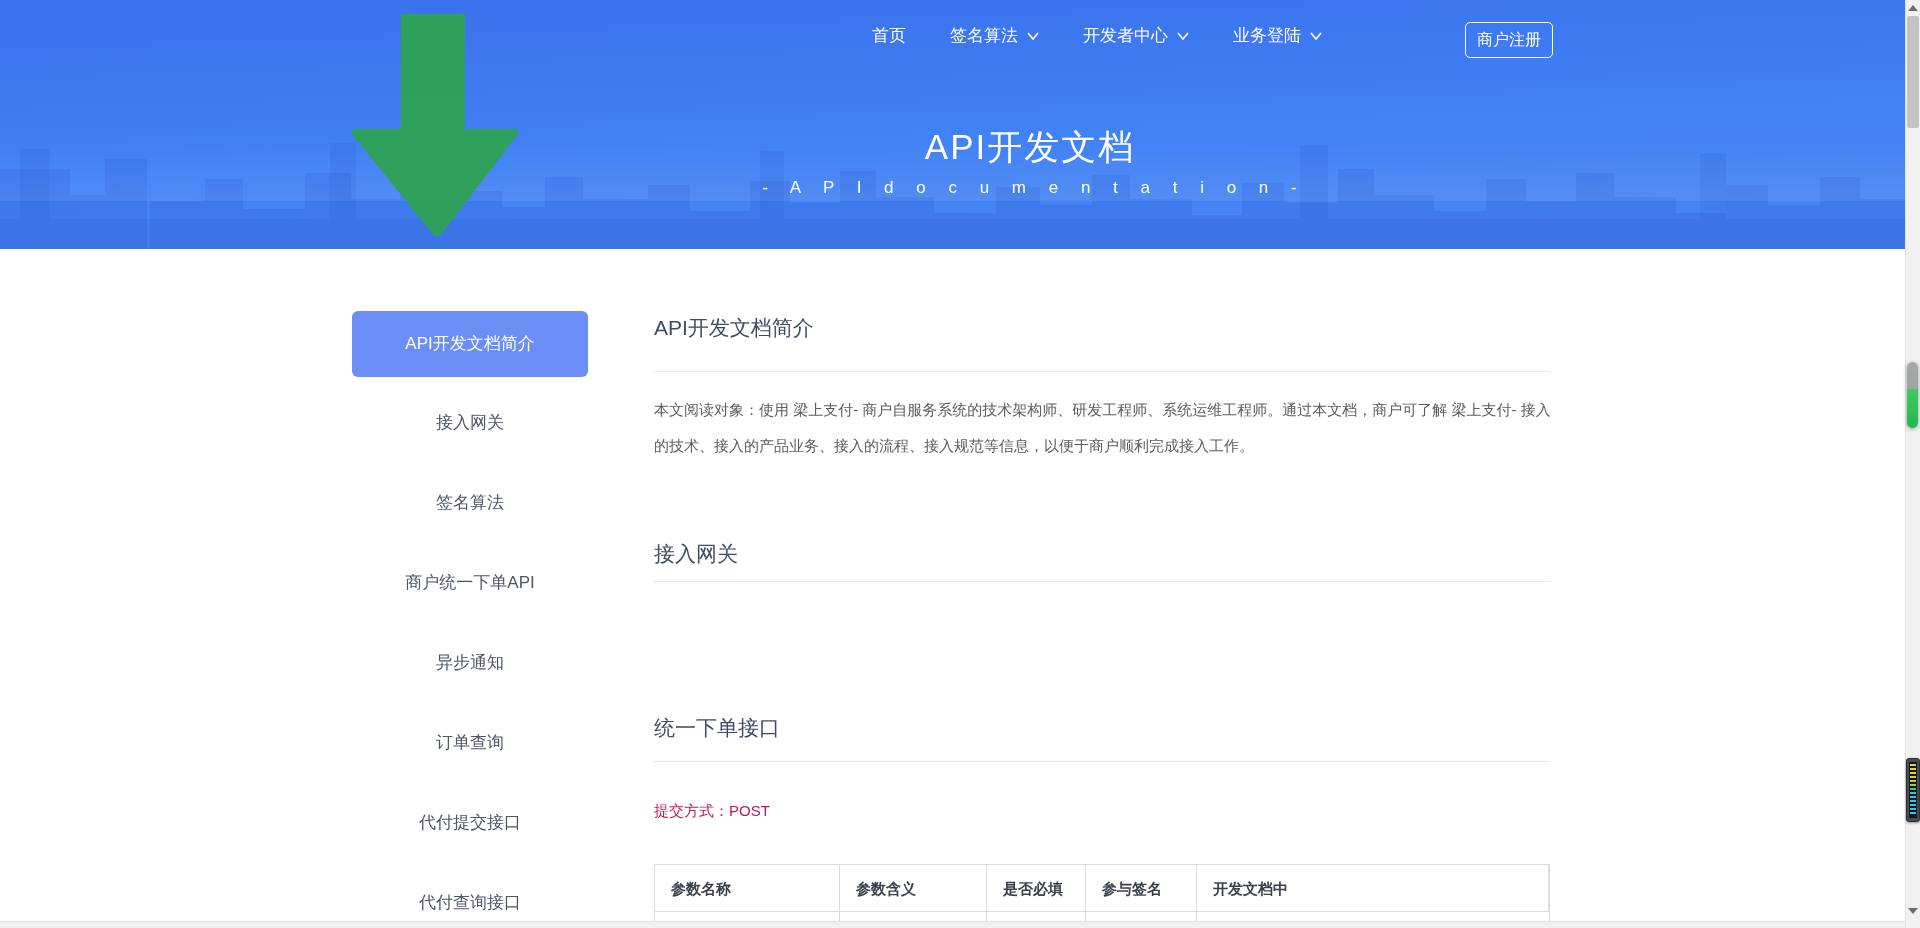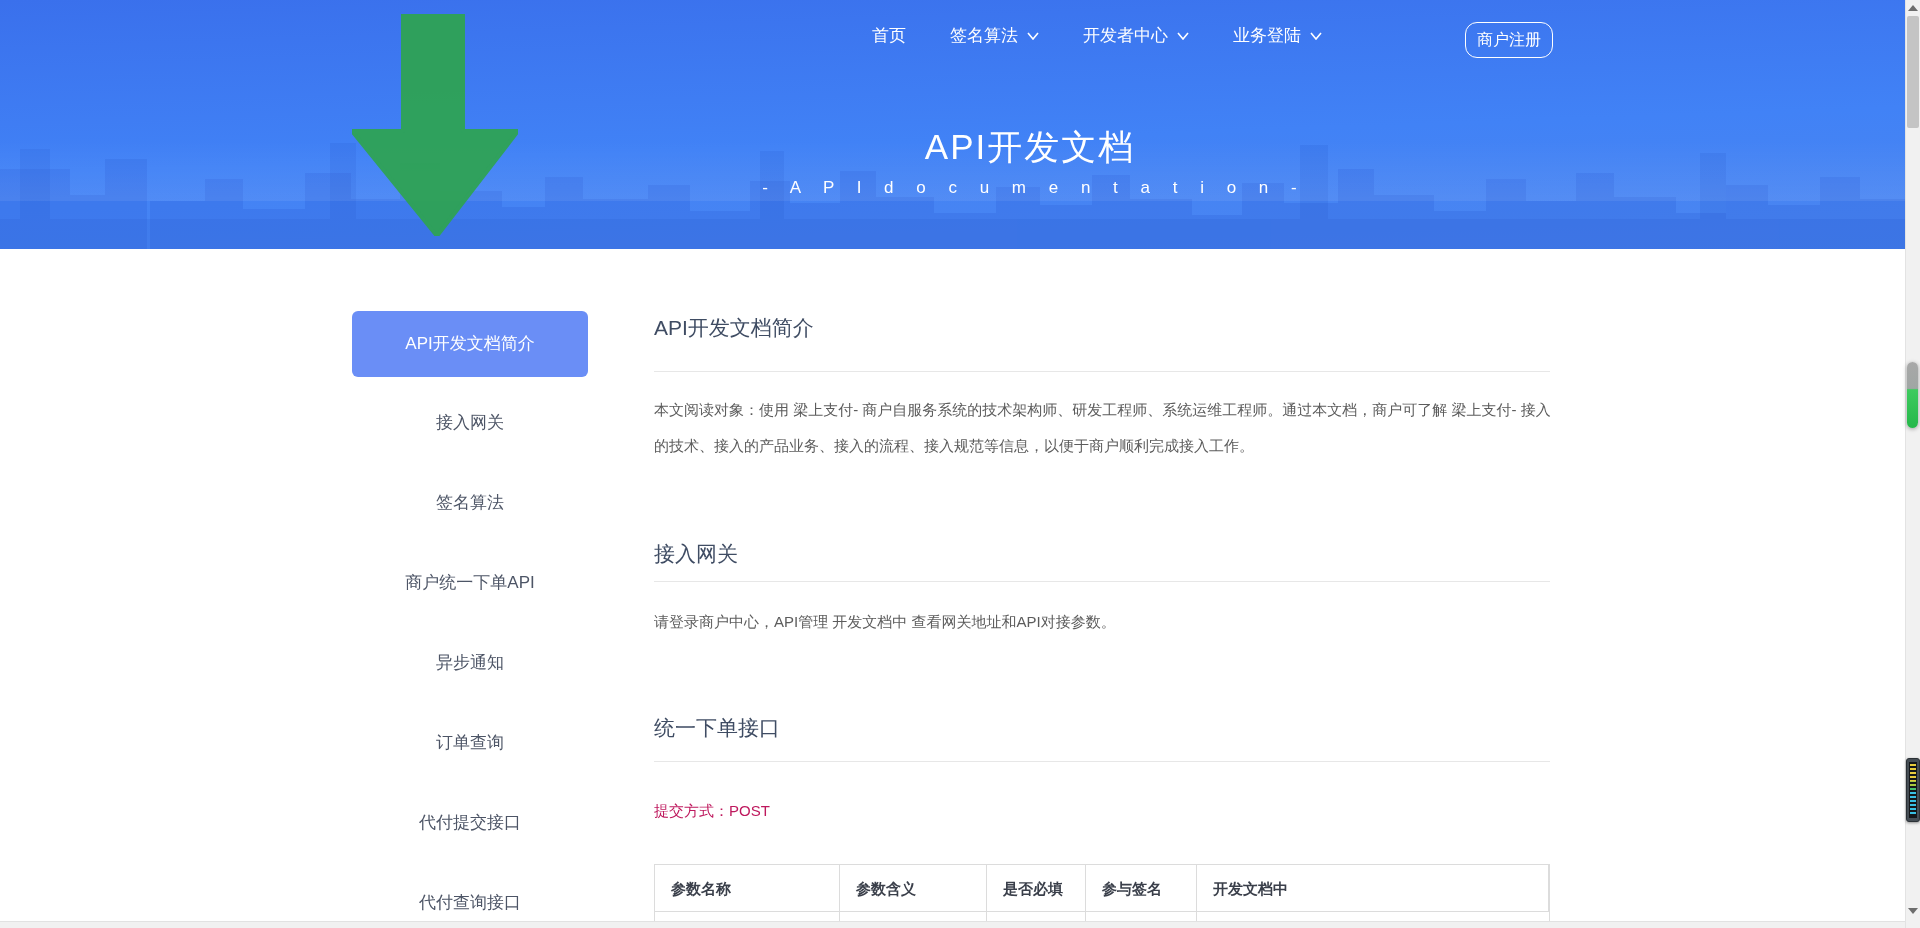--- a/index.html
+++ b/index.html
@@ -20,21 +20,21 @@
   .hero-haze { position:absolute; left:0; bottom:48px; width:1920px; height:60px;
     background:linear-gradient(180deg,rgba(255,255,255,0) 0%,rgba(255,255,255,.07) 100%); }
 
   .nav { position:absolute; left:872px; top:24px; display:flex; align-items:center; gap:44px; }
   .nav-item { display:flex; align-items:center; gap:9px; color:#ffffff; font-size:17px;
     cursor:pointer; white-space:nowrap; }
   .chev { width:12px; height:8px; display:inline-block; }
 
   .register-btn {
     position:absolute; left:1465px; top:22px; width:88px; height:36px;
-    border:1px solid #ffffff; border-radius:12px; background:transparent;
+    border:1px solid #ffffff; border-radius:5px; background:transparent;
     color:#ffffff; font-size:16px; line-height:34px; text-align:center; cursor:pointer;
     font-family:inherit;
   }
 
   .hero-title {
     position:absolute; left:1030px; top:124px; transform:translateX(-50%);
     color:#ffffff; font-size:35px; font-weight:400; white-space:nowrap; letter-spacing:2px;
   }
   .hero-subtitle {
     position:absolute; left:1028px; top:178px; transform:translateX(-50%);
@@ -211,21 +211,20 @@
   <div class="side-item" style="top:723px;">订单查询</div>
   <div class="side-item" style="top:883px;">代付查询接口</div>
   <div class="side-item" style="top:803px;">代付提交接口</div>
 
   <h2 class="h2" style="top:314px;">API开发文档简介</h2>
   <div class="rule" style="top:371px;"></div>
   <p class="para" style="top:392px;">本文阅读对象：使用 梁上支付- 商户自服务系统的技术架构师、研发工程师、系统运维工程师。通过本文档，商户可了解 梁上支付- 接入的技术、接入的产品业务、接入的流程、接入规范等信息，以便于商户顺利完成接入工作。</p>
 
   <h2 class="h2" style="top:540px;">接入网关</h2>
   <div class="rule" style="top:581px;"></div>
-  <p class="para" style="top:604px;">请登录商户中心，API管理 开发文档中 查看网关地址和API对接参数。</p>
 
   <h2 class="h2" style="top:714px;">统一下单接口</h2>
   <div class="rule" style="top:761px;"></div>
   <div class="meta-line" style="top:802px;">提交方式：POST</div>
 
   <div class="api-table">
     <div class="api-th">参数名称</div>
     <div class="api-th">参数含义</div>
     <div class="api-th">是否必填</div>
     <div class="api-th">参与签名</div>

